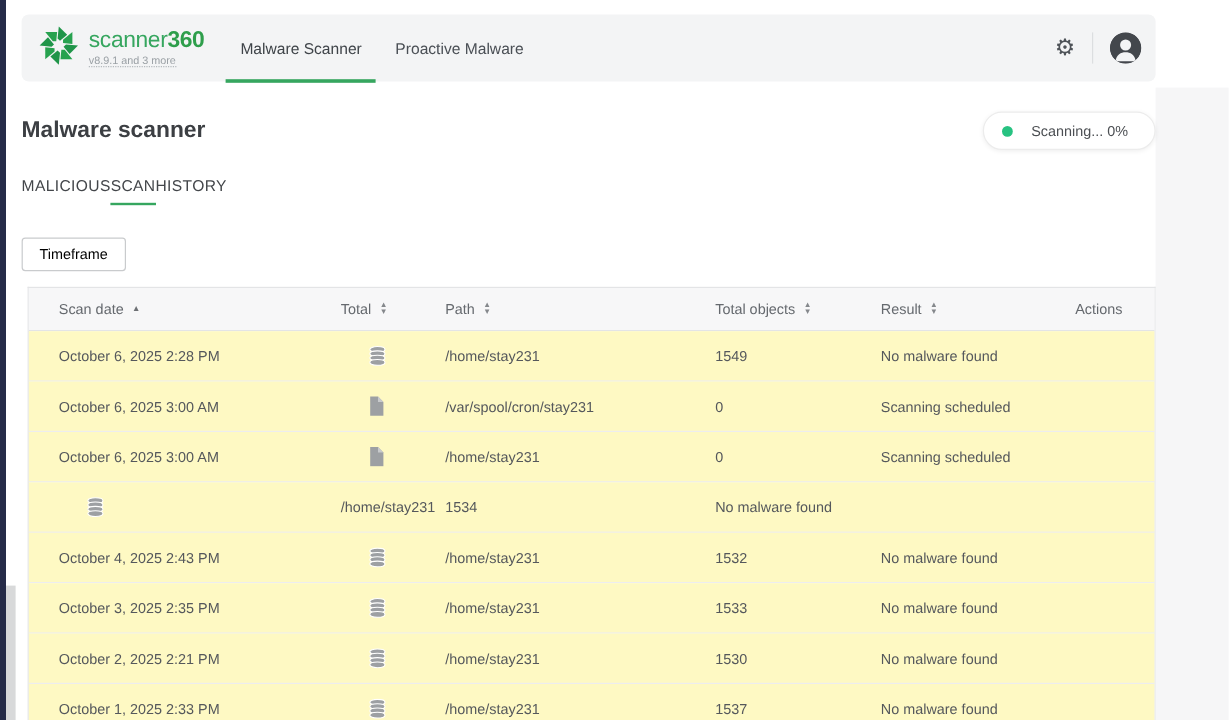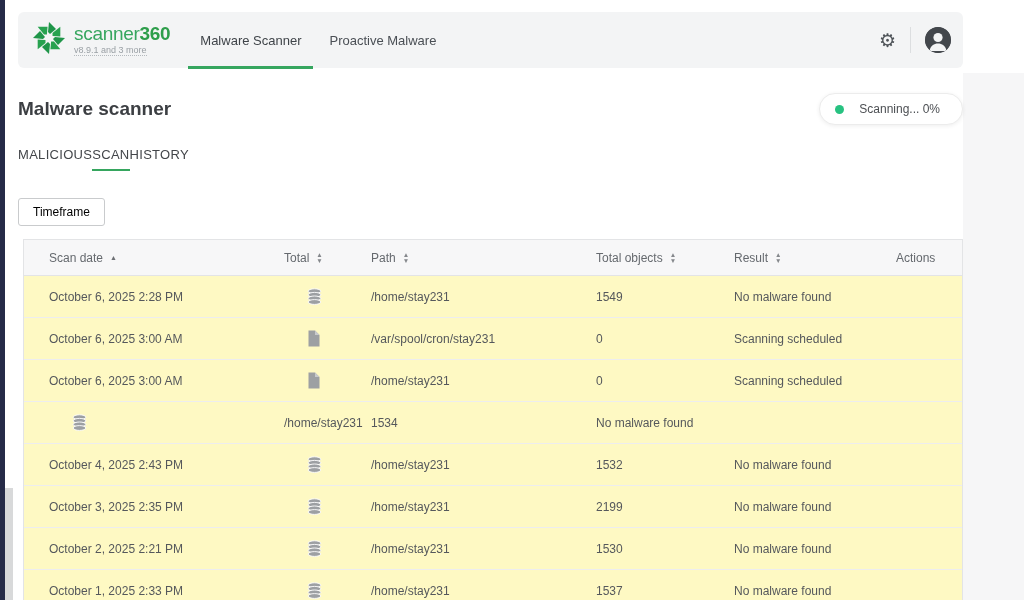--- a/index.html
+++ b/index.html
@@ -305,21 +305,21 @@
             <ellipse cx="8.5" cy="3.2" rx="6.3" ry="2.4"></ellipse>
             <ellipse cx="8.5" cy="6.8" rx="6.3" ry="2.4"></ellipse>
             <ellipse cx="8.5" cy="10.4" rx="6.3" ry="2.4"></ellipse>
             <ellipse cx="8.5" cy="14.0" rx="6.3" ry="2.4"></ellipse>
           </g>
         </svg>
       </span>
       
     </div>
     <div class="td"><span>/home/stay231</span></div>
-    <div class="td"><span>2199</span></div>
+    <div class="td"><span>1533</span></div>
     <div class="td"><span>No malware found</span></div>
     <div class="td"></div>
   </div>
 
   <div class="tr">
     <div class="td"><span>October 2, 2025 2:21 PM</span></div>
     <div class="td td-type">
       <span class="type-icon">
         <svg width="17" height="17" viewBox="0 0 17 17">
           <g fill="#9da0a3" stroke="#ffffff" stroke-width="0.9">

